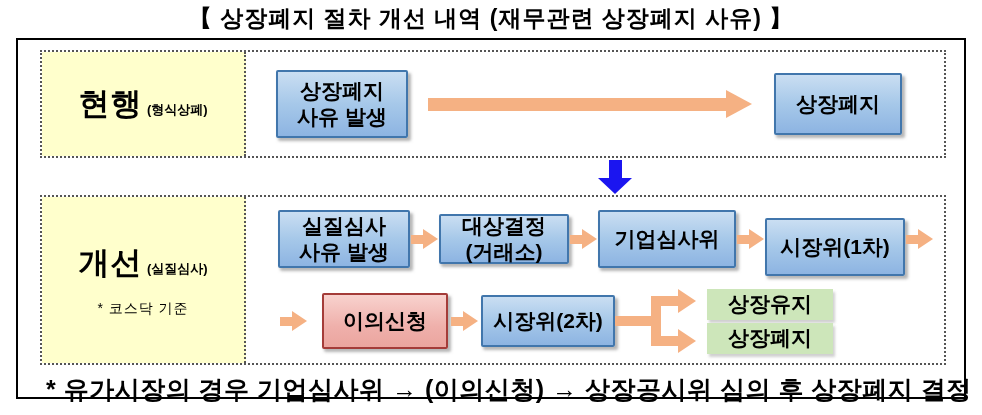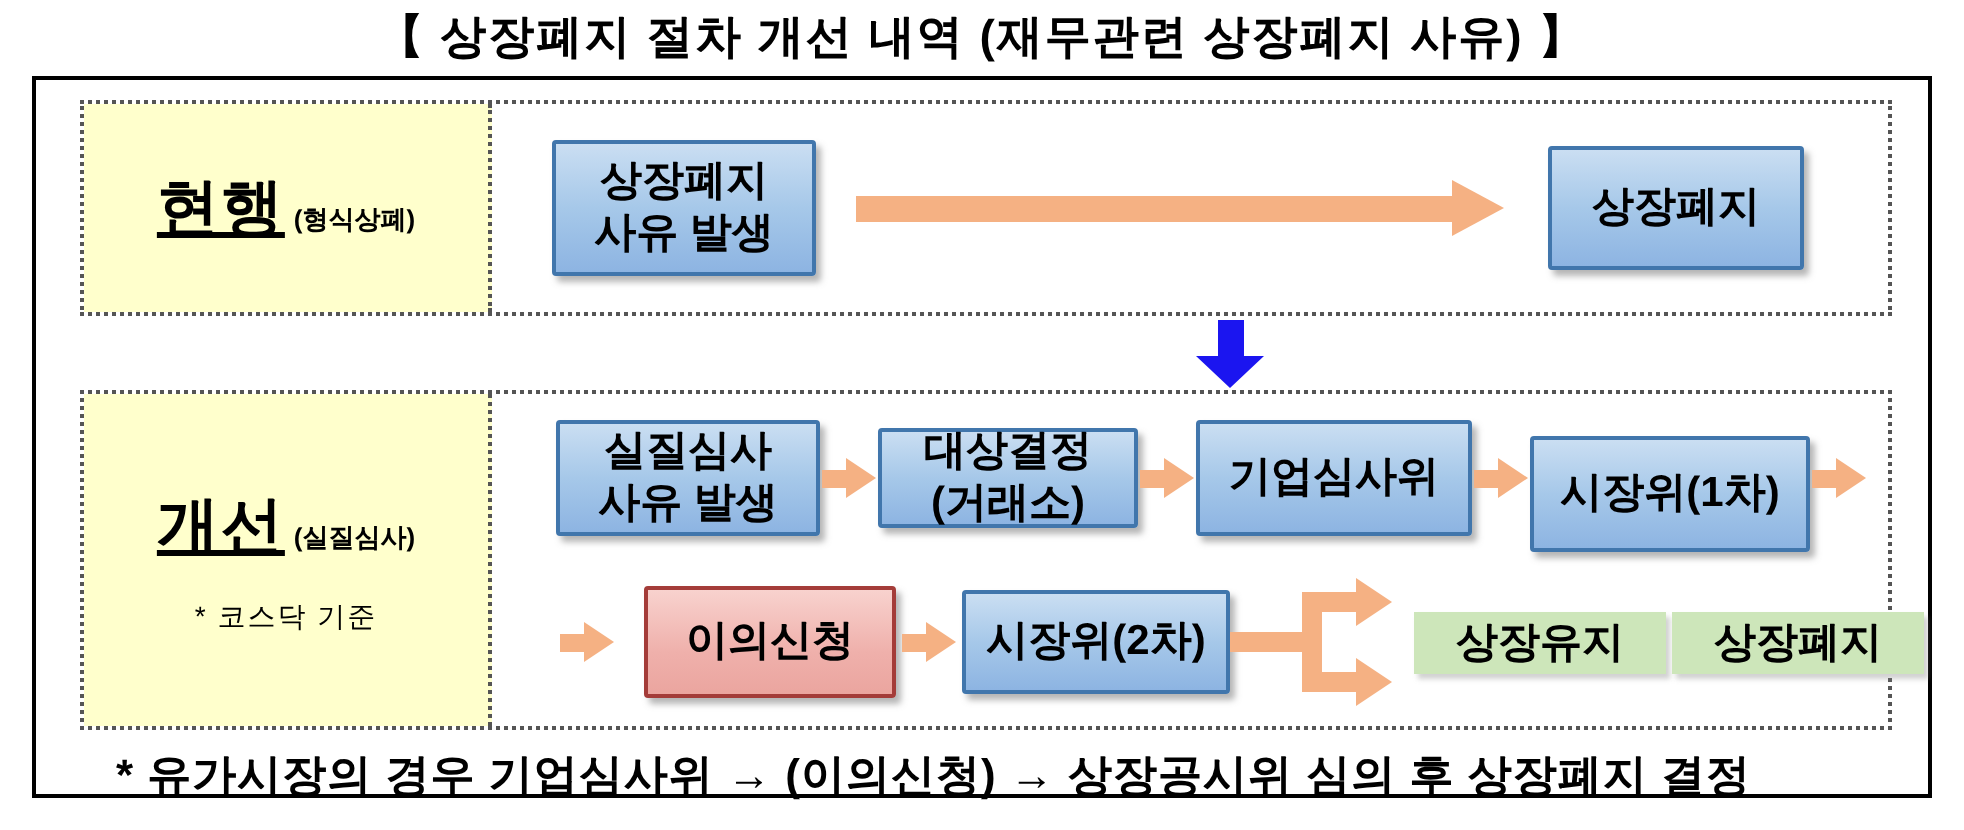--- a/index.html
+++ b/index.html
@@ -34,21 +34,21 @@
   .label-cell {
     position: absolute; left: 0; top: 0; bottom: 0;
     width: 204px;
     background: #ffffcc;
     border-right: 2px dotted #555;
     display: flex; flex-direction: column;
     align-items: center; justify-content: center;
     gap: 16px;
     text-align: center;
   }
-  .label-main { font-size: 31px; font-weight: bold; letter-spacing: 1px; text-decoration: underline; }
+  .label-main { font-size: 31px; font-weight: bold; letter-spacing: 1px; }
   .label-sub  { font-size: 13px; font-weight: bold; }
   .label-note { font-size: 14px; font-weight: normal; letter-spacing: 1px; }
 
   .flow-area {
     position: absolute; left: 204px; right: 0; top: 0; bottom: 0;
   }
   .flow-current {
     display: flex; align-items: center;
   }
 
@@ -134,26 +134,26 @@
   .fork .arm-bottom { left: 46px; top: 48px; width: 17px; height: 10px; }
   .fork .head-top, .fork .head-bottom {
     background: transparent; width: 0; height: 0;
     border-top: 12px solid transparent;
     border-bottom: 12px solid transparent;
     border-left: 18px solid #f5b183;
   }
   .fork .head-top { left: 63px; top: 1px; }
   .fork .head-bottom { left: 63px; top: 41px; }
 
-  .outcomes { display: flex; gap: 3px; }
+  .outcomes { display: flex; flex-direction: column; gap: 3px; }
   .outcomes .obox { width: 126px; height: 31px; }
 
   .footnote {
-    position: absolute; left: 40px; top: 333px;
-    font-size: 22px; font-weight: 600; letter-spacing: 0.5px;
+    position: absolute; left: 28px; top: 333px;
+    font-size: 25px; font-weight: 600; letter-spacing: 0.5px;
     white-space: nowrap;
   }
 </style>
 </head>
 <body>
 
 <div class="title">【 상장폐지 절차 개선 내역 (재무관련 상장폐지 사유) 】</div>
 
 <div class="outer">
 

